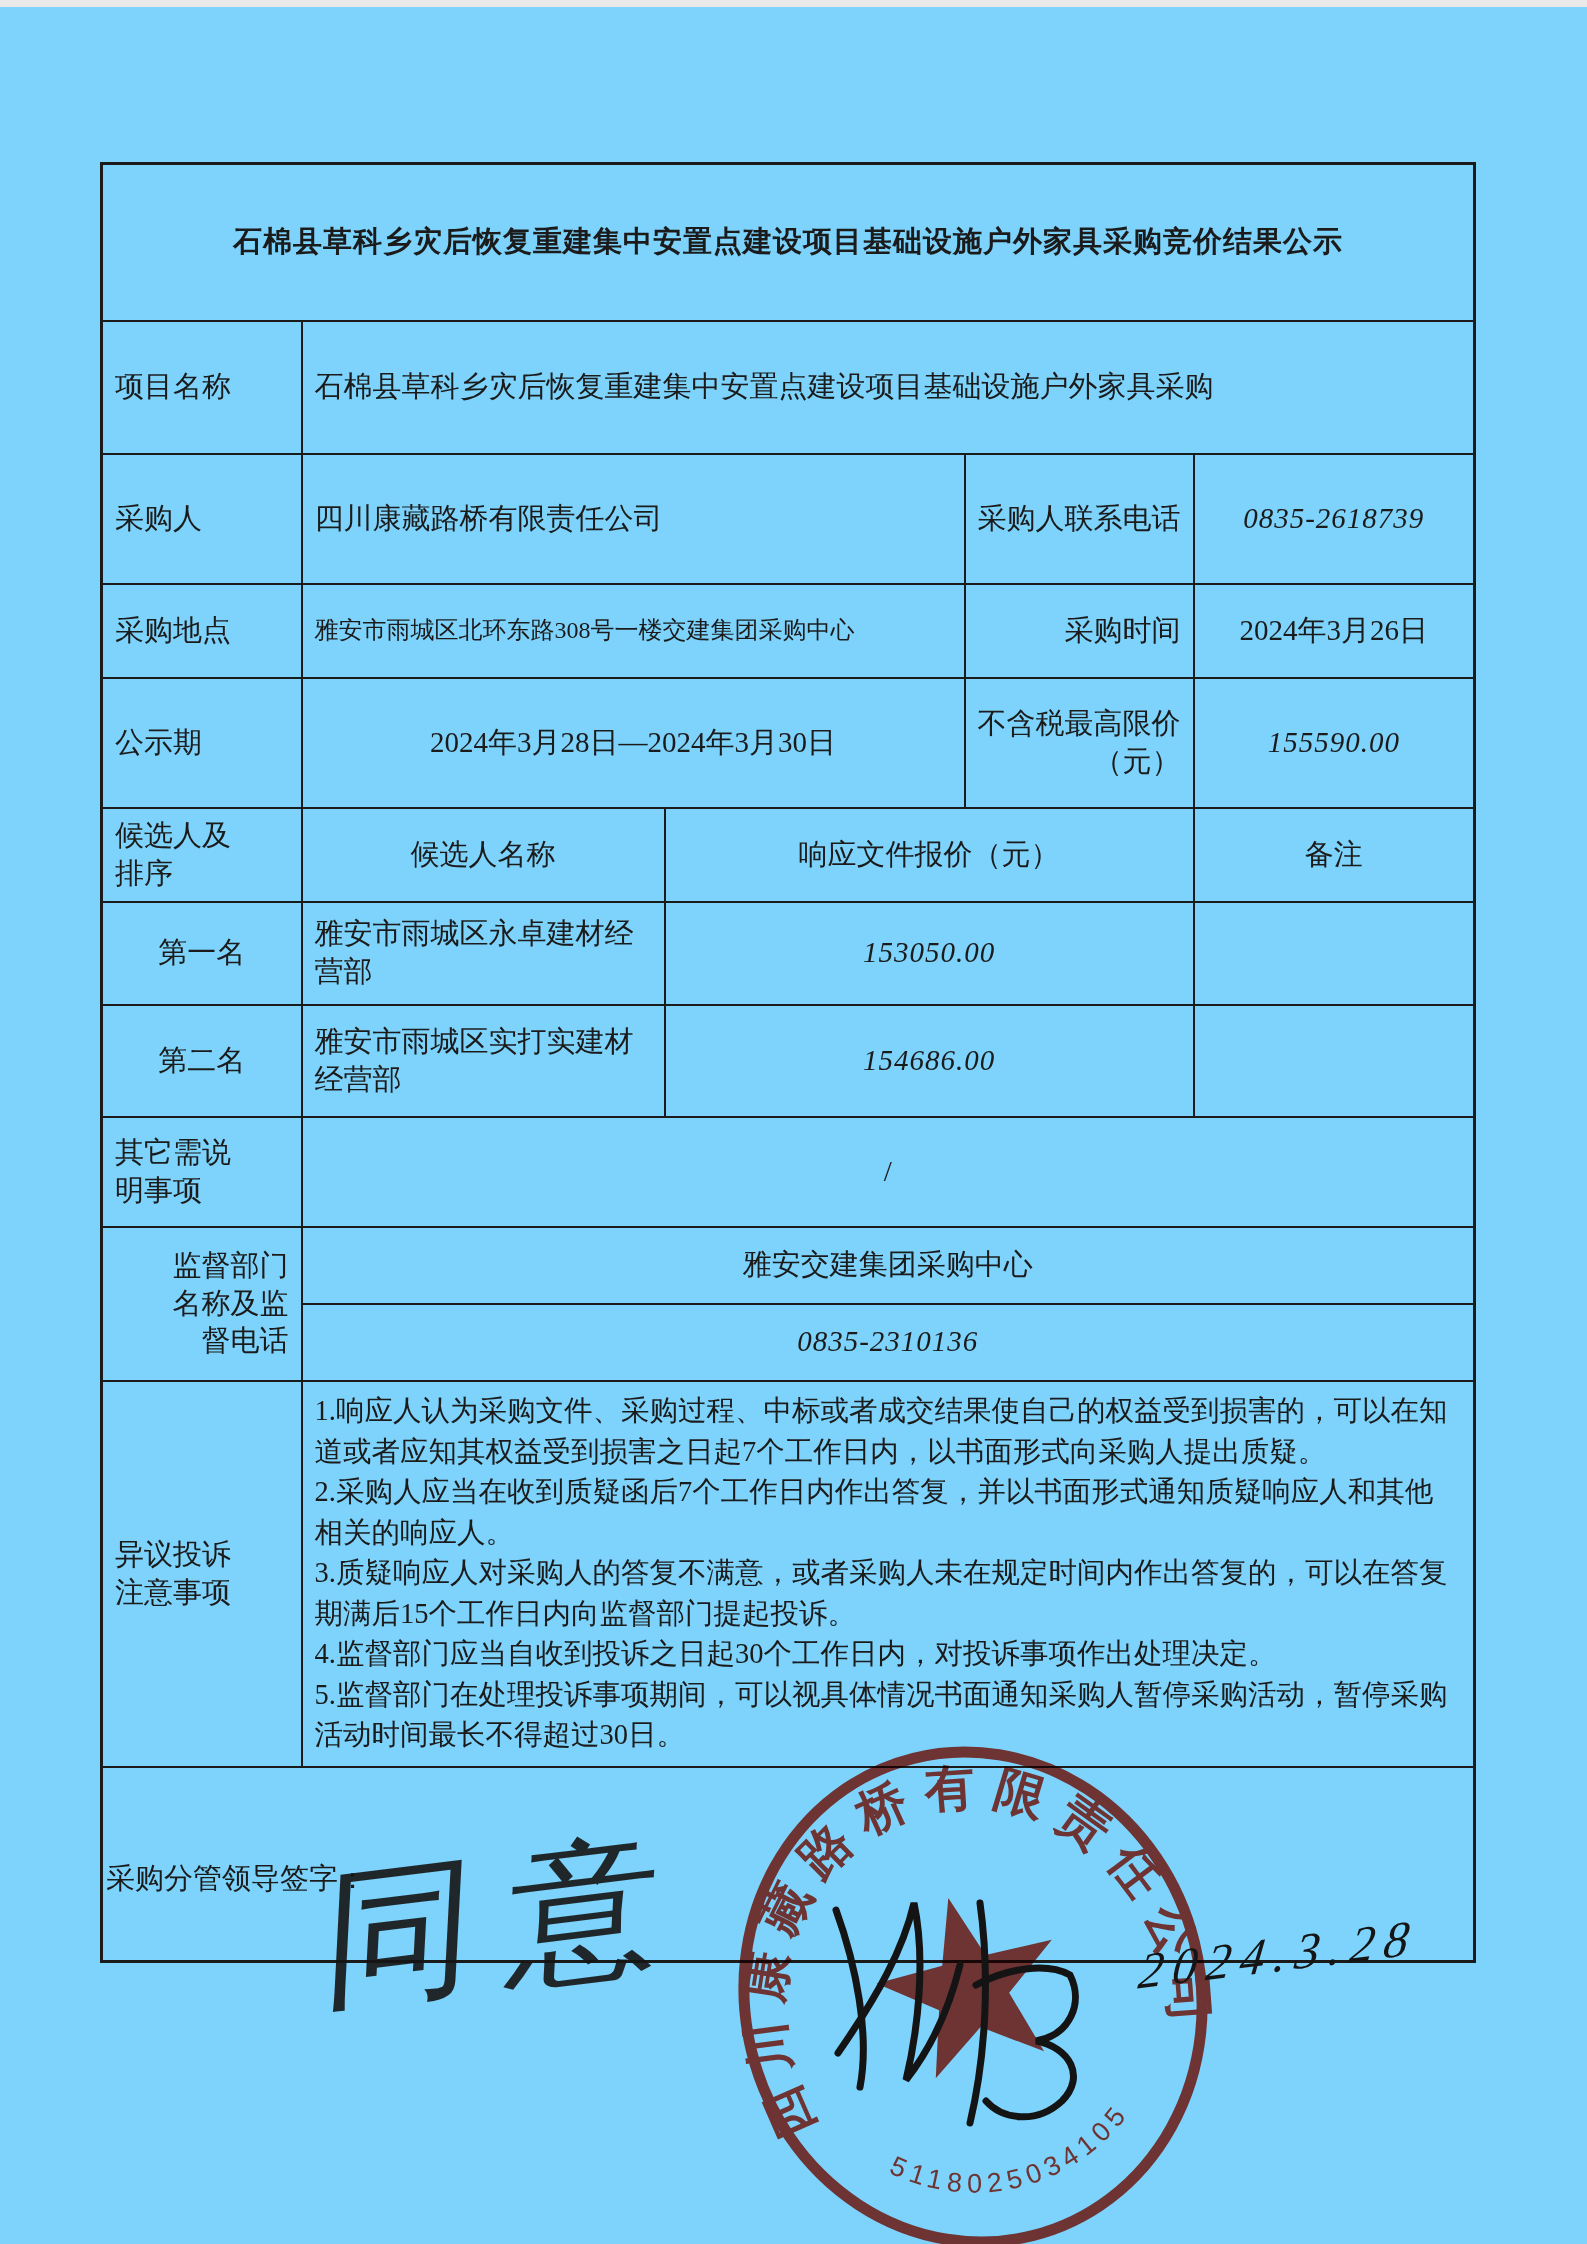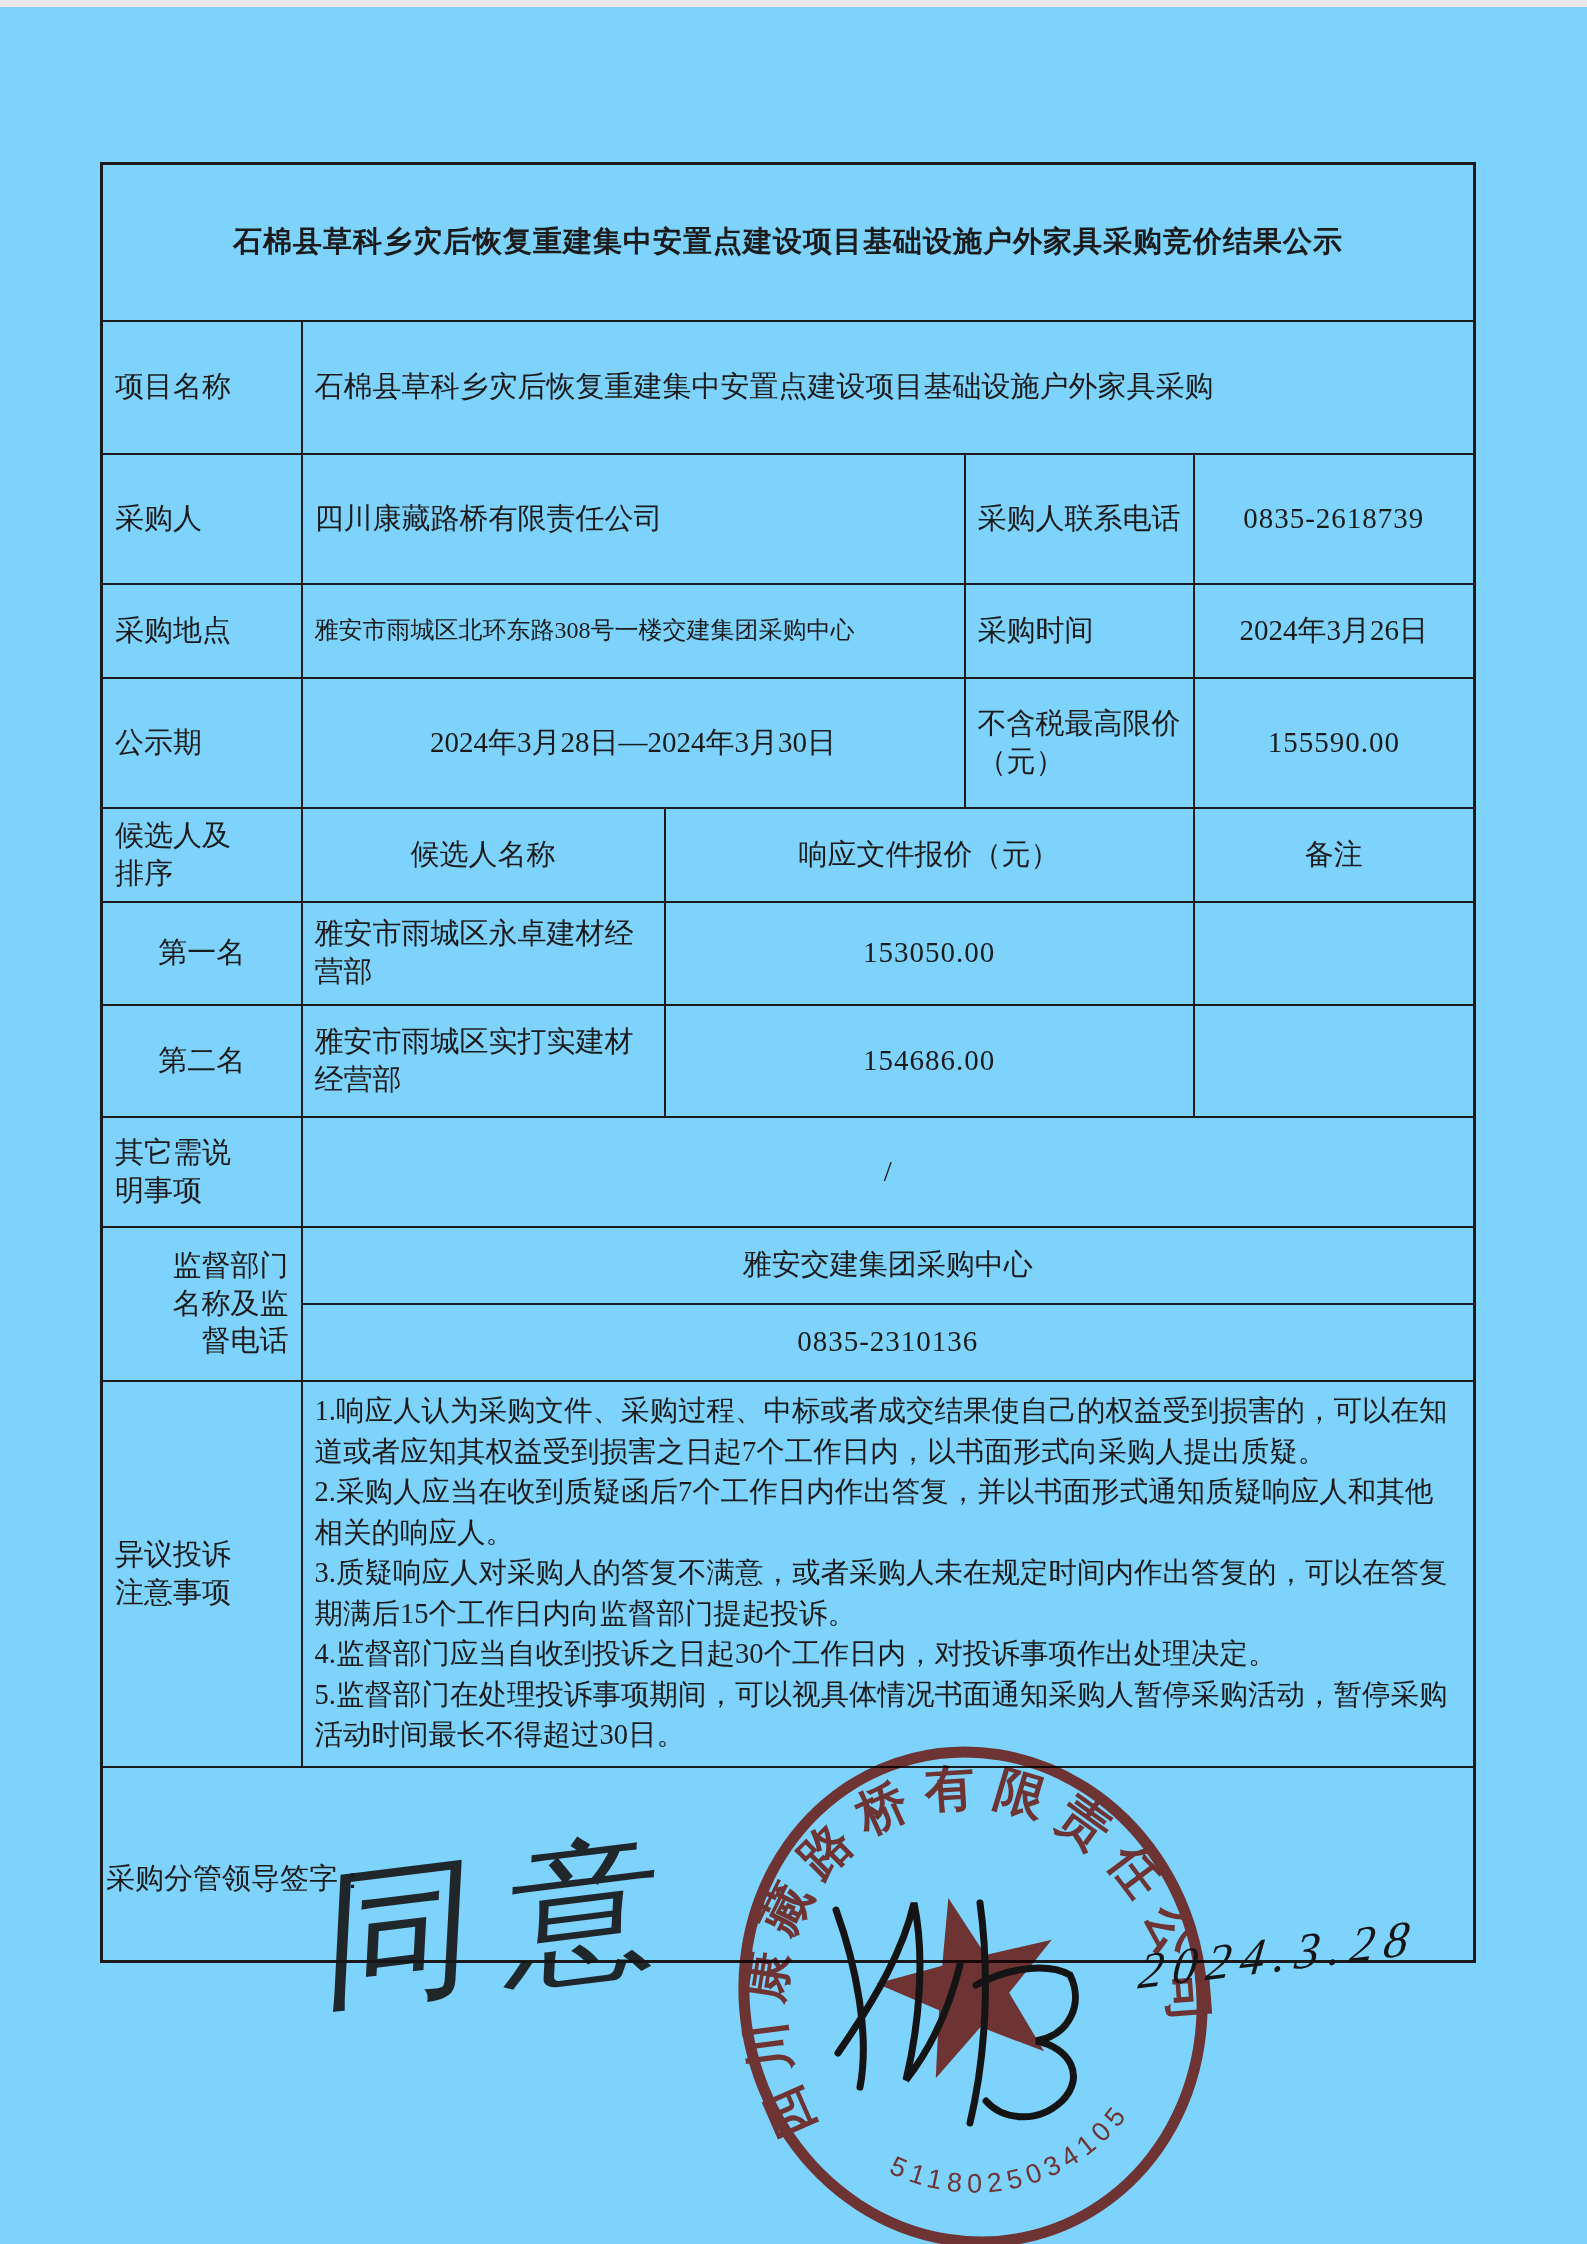--- a/index.html
+++ b/index.html
@@ -19,24 +19,24 @@
     font-size:29px; line-height:1.3;
     padding:8px 12px; vertical-align:middle;
     overflow:hidden;
   }
   td.title-cell {
     font-family:"Liberation Sans", sans-serif;
     font-weight:bold; font-size:39px; line-height:1.55;
     text-align:center; padding:14px 20px; letter-spacing:1px;
   }
   td.lab { white-space:pre-line; }
-  td.lab-c { text-align:left; white-space:pre-line; }
+  td.lab-c { text-align:right; white-space:pre-line; }
   td.val-l { text-align:left; }
   td.val-c { text-align:center;font-family:Liberation Serif, serif; }
-  td.num { font-family:"Liberation Serif", serif; text-align:center; letter-spacing:1px; }
+  td.num { font-family:"Liberation Serif", serif; text-align:center; letter-spacing:1px;font-style:italic; }
   td.name-cell { font-size:26px; padding:6px 8px; }
   td.para-cell { vertical-align:middle; padding:14px 18px; }
   .para-cell div { font-size:28.5px; line-height:1.42; text-align:left; }
   td.sign-cell { padding:0; position:relative; }
   .sign-label { position:absolute; left:3px; top:92px; font-size:29px; }
   
   .handwriting {
     position:absolute; font-family:"Liberation Serif", serif; color:#151515;
   }
   .sig-approve {

